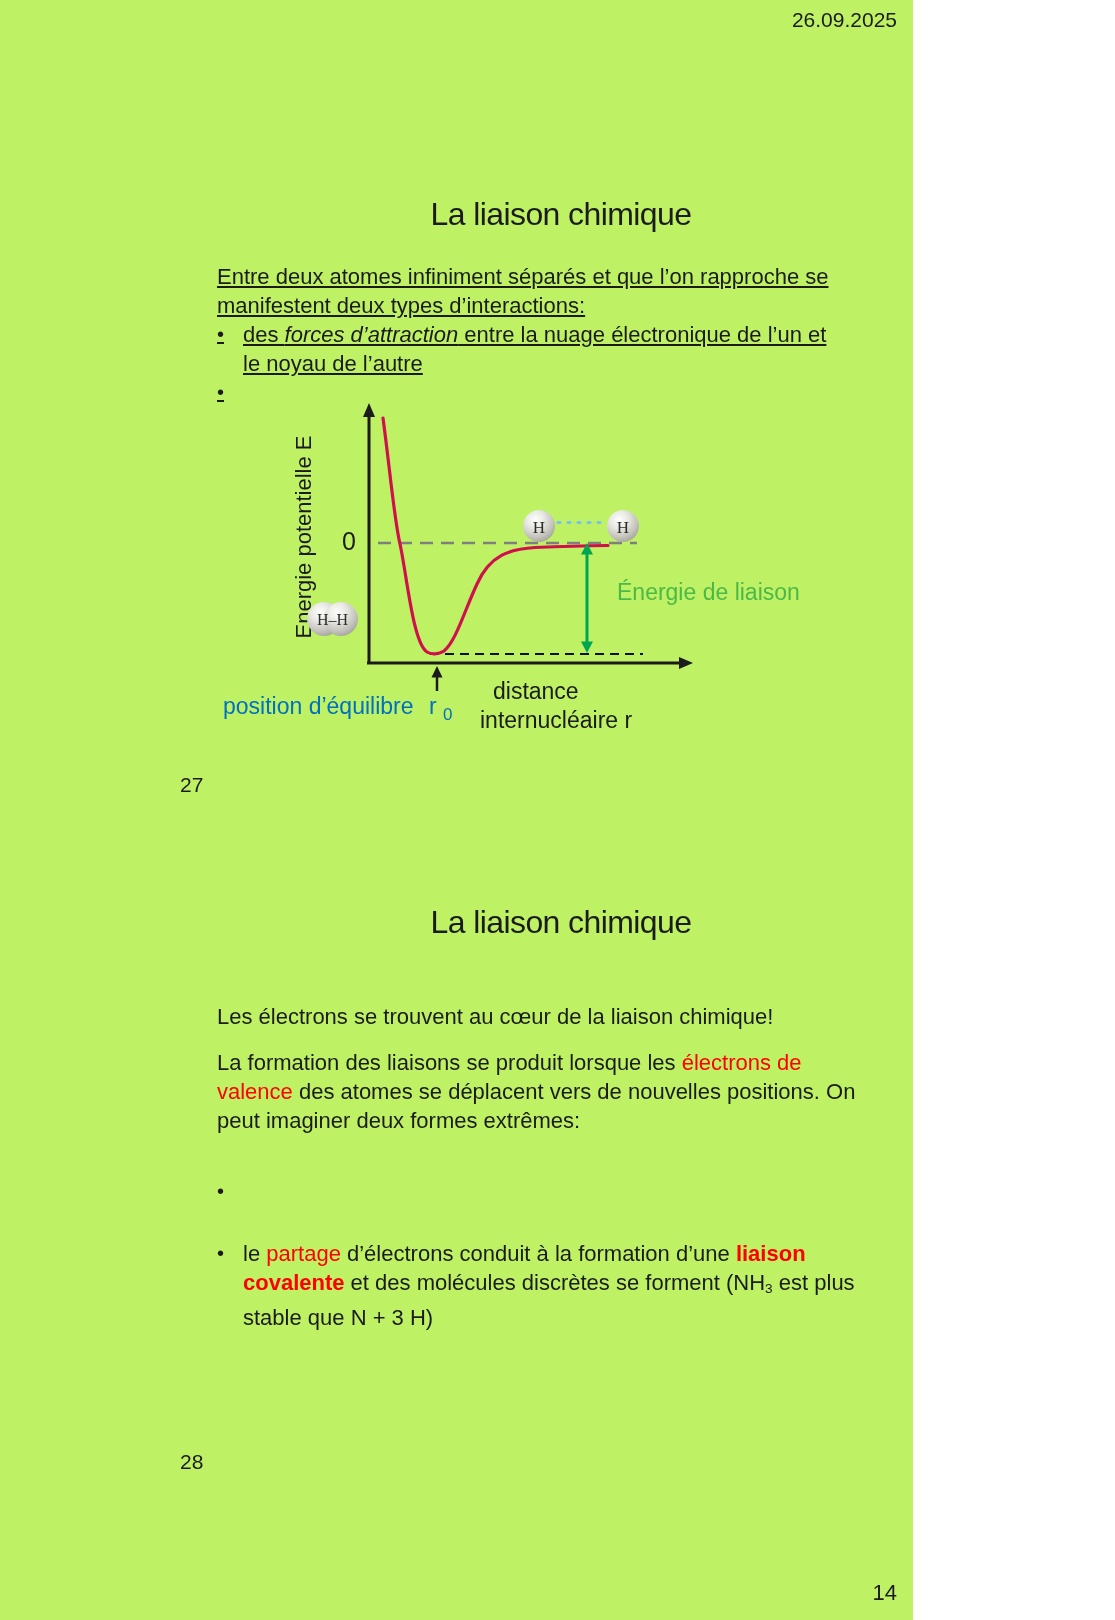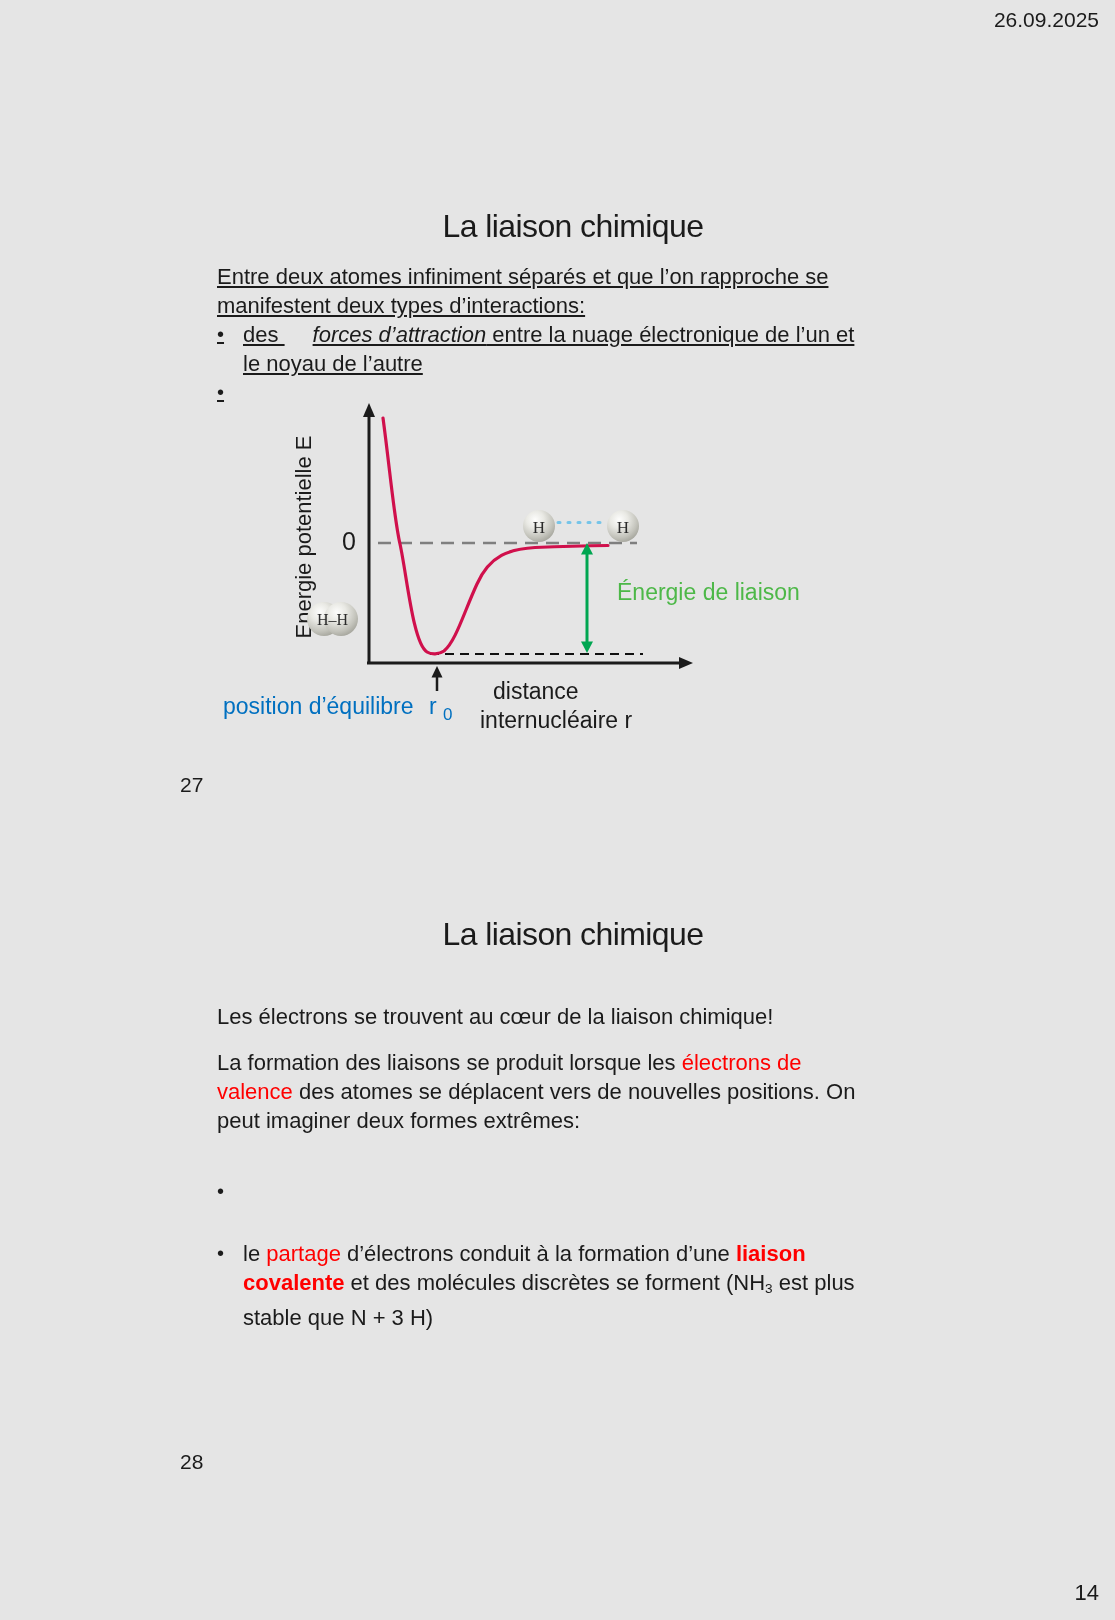--- a/index.html
+++ b/index.html
@@ -1,36 +1,36 @@
 <!DOCTYPE html>
 <html><head>
 <meta charset="utf-8">
 <style>
   html,body{margin:0;padding:0;background:#ffffff;}
   .page{
-    position:relative;width:1115px;height:1620px;background:#e5e5e5;
+    position:relative;width:913px;height:1620px;background:#bef264;
     font-family:"Liberation Sans",sans-serif;color:#1b1b1b;overflow:hidden;
   }
   .date{position:absolute;top:8px;right:16px;font-size:21px;}
   .title{position:absolute;left:170px;width:782px;text-align:center;
-         font-size:32px;font-weight:400;letter-spacing:-0.6px;margin:12px;color:#1b1b1b;}
+         font-size:32px;font-weight:400;letter-spacing:-0.6px;margin:0;color:#1b1b1b;}
   .title-27{top:196px;}
   .title-28{top:904px;}
   .flow{position:absolute;left:217px;font-size:22px;line-height:29px;}
   .flow-intro-27{top:262px;width:700px;text-decoration:underline;}
   .flow-para1-28{top:1002px;width:700px;}
   .flow-para2-28{top:1048px;width:700px;}
   .flow-bullets-28{top:1177px;width:700px;}
   .para{margin:0;white-space:pre-wrap;}
   .bullet{display:flex;align-items:flex-start;}
   .bullet + .bullet{margin-top:33px;}
   .bullet .mk{flex:none;width:26px;font-size:20px;line-height:29px;}
   .red{color:#ff0000;}
   .b{font-weight:bold;}
-  .it{font-style:italic;margin-left:28px;}
+  .it{font-style:italic;}
   .sup{font-size:0.62em;vertical-align:0.5em;}
   .sub{font-size:0.62em;vertical-align:-0.25em;}
   .slidenum{position:absolute;left:180px;font-size:21px;}
   .slidenum-27{top:745px;margin-top:28px;}
   .slidenum-28{top:1450px;}
   .pagenum{position:absolute;right:16px;top:1580px;font-size:22px;}
   .diagram{position:absolute;left:180px;top:400px;}
   svg{font-family:"Liberation Sans",sans-serif;}
   .atom{font-family:"Liberation Serif",serif;fill:#2b2b2b;}
 </style>

